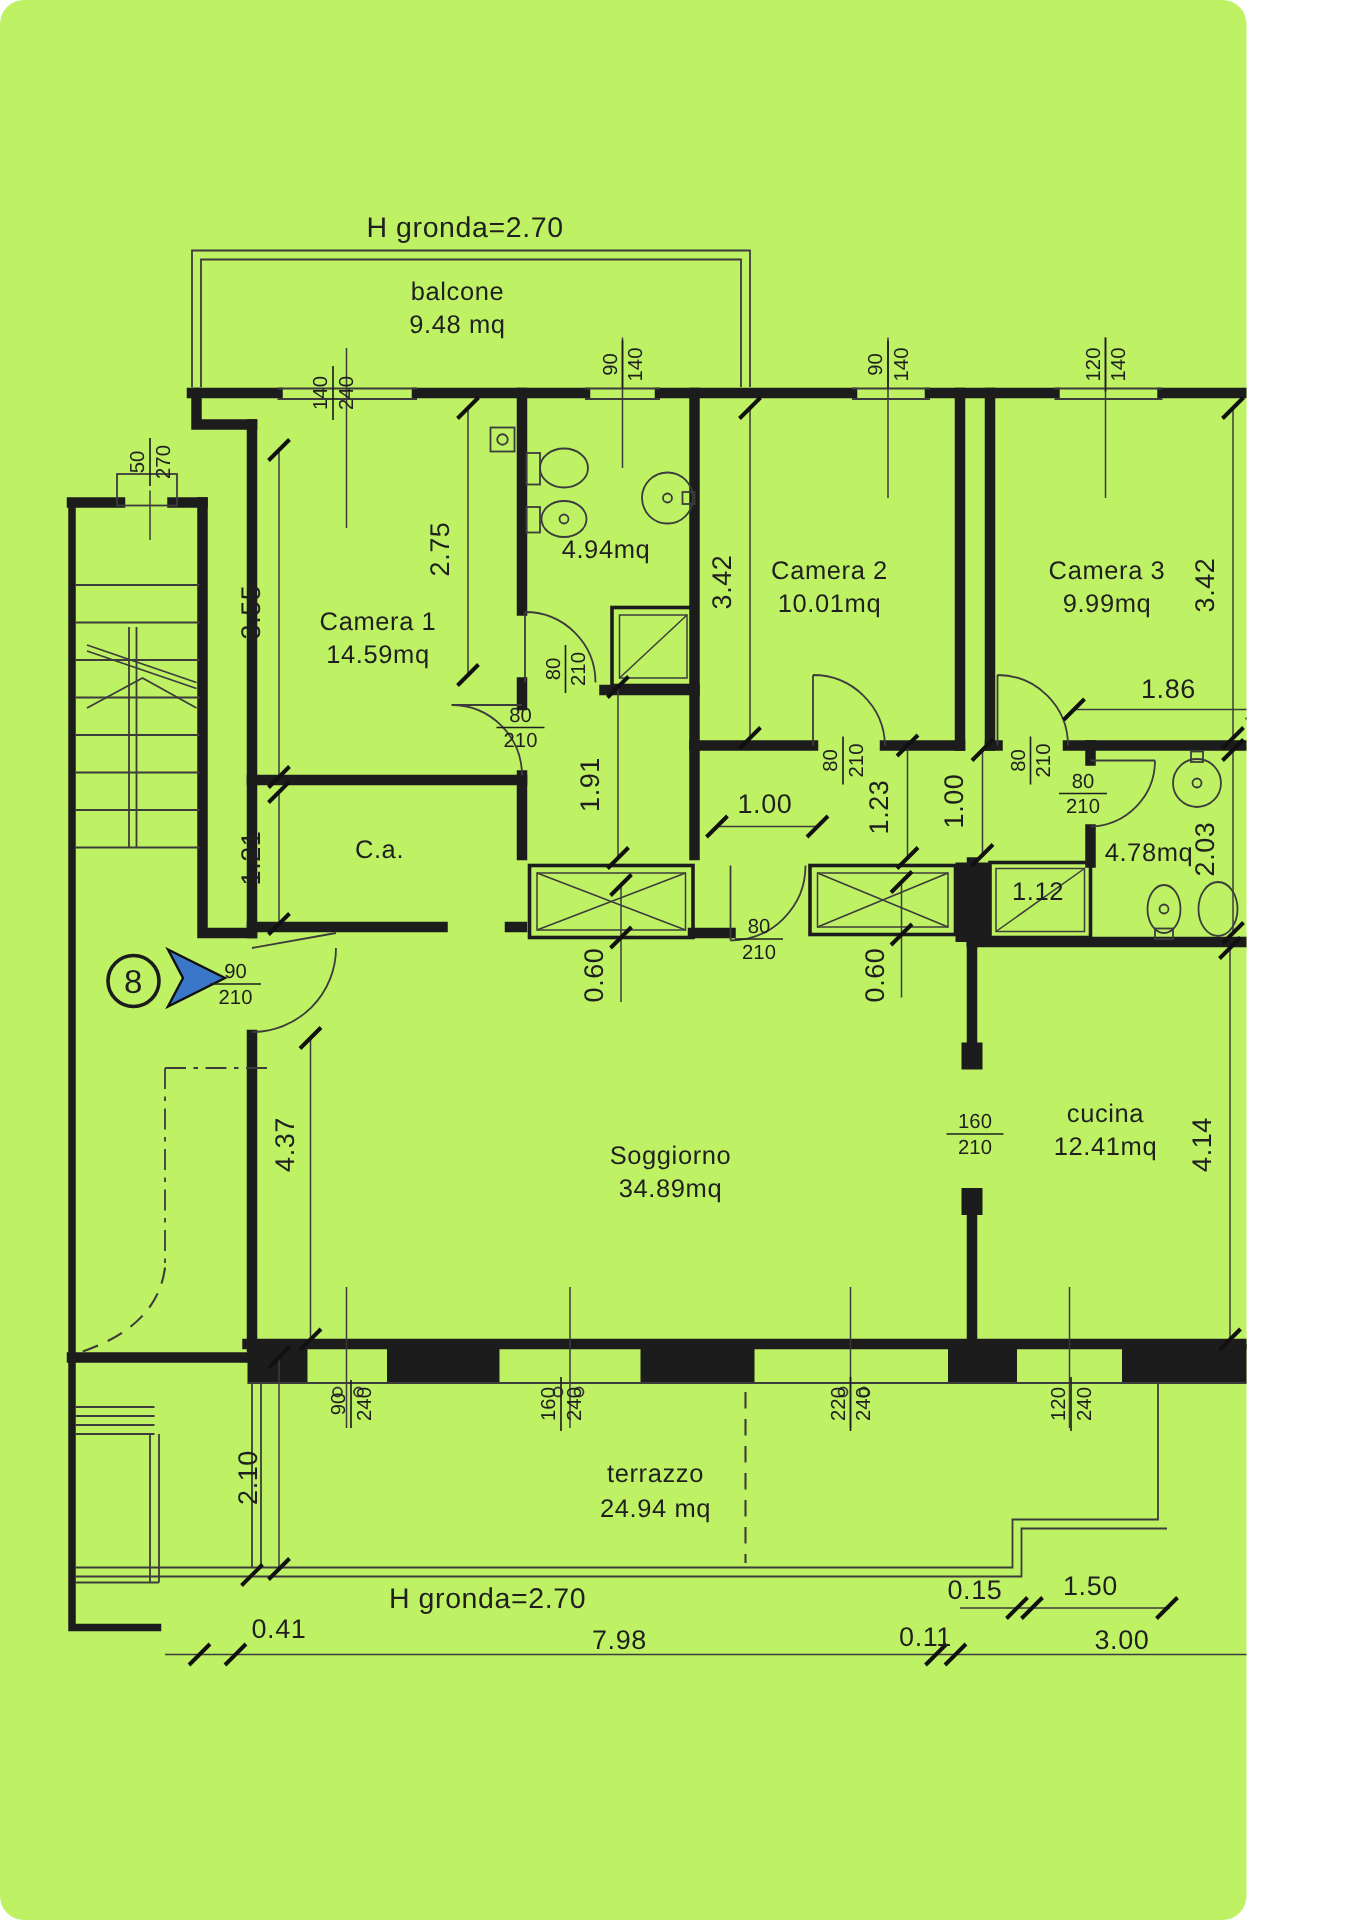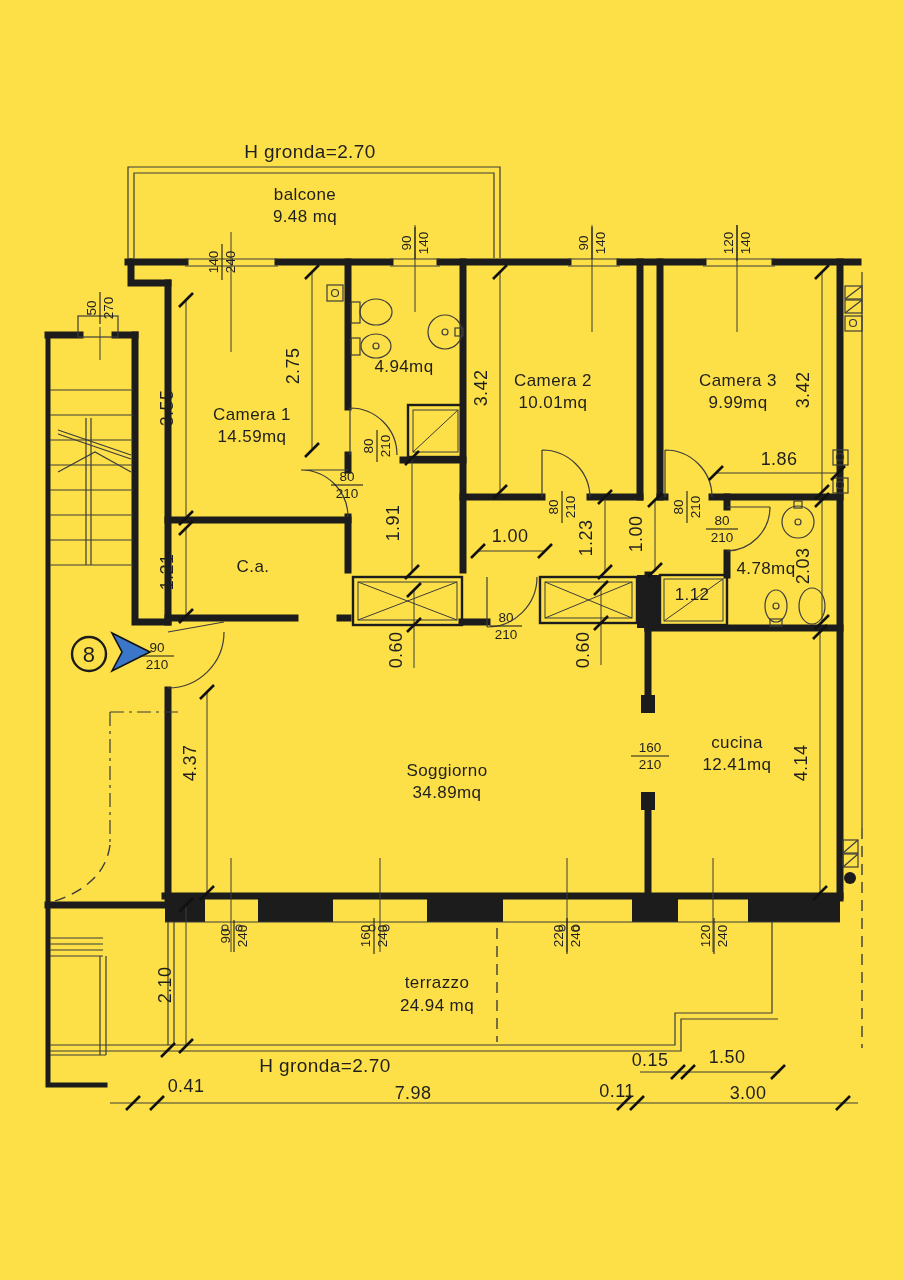--- a/index.html
+++ b/index.html
@@ -1,17 +1,17 @@
 <!DOCTYPE html>
 <html><head>
 <meta charset="utf-8">
 <style>
   html,body{margin:0;padding:0;background:#ffffff;}
-  .stage{width:904px;height:1280px;position:relative;background:#fde047;overflow:hidden;
-         font-family:"Liberation Sans", sans-serif;}
+  .stage{width:831px;height:1280px;position:relative;background:#bef264;overflow:hidden;
+         font-family:"Liberation Sans", sans-serif;border-radius:16px;}
   svg{display:block;}
   
   .w  {stroke:#1c1c1c;stroke-width:7;fill:none;stroke-linecap:square;}
   .w5 {stroke:#1c1c1c;stroke-width:5;fill:none;stroke-linecap:square;}
   .m  {stroke:#1c1c1c;stroke-width:2.4;fill:none;}
   .t  {stroke:#3c3c3c;stroke-width:1.2;fill:none;}
   .d  {stroke:#3c3c3c;stroke-width:1;fill:none;}
   .tick{stroke:#111;stroke-width:2.6;fill:none;}
   .dash{stroke:#3c3c3c;stroke-width:1.4;fill:none;stroke-dasharray:11 7;}
   .dd {stroke:#3c3c3c;stroke-width:1.2;fill:none;stroke-dasharray:14 5 3 5;}

